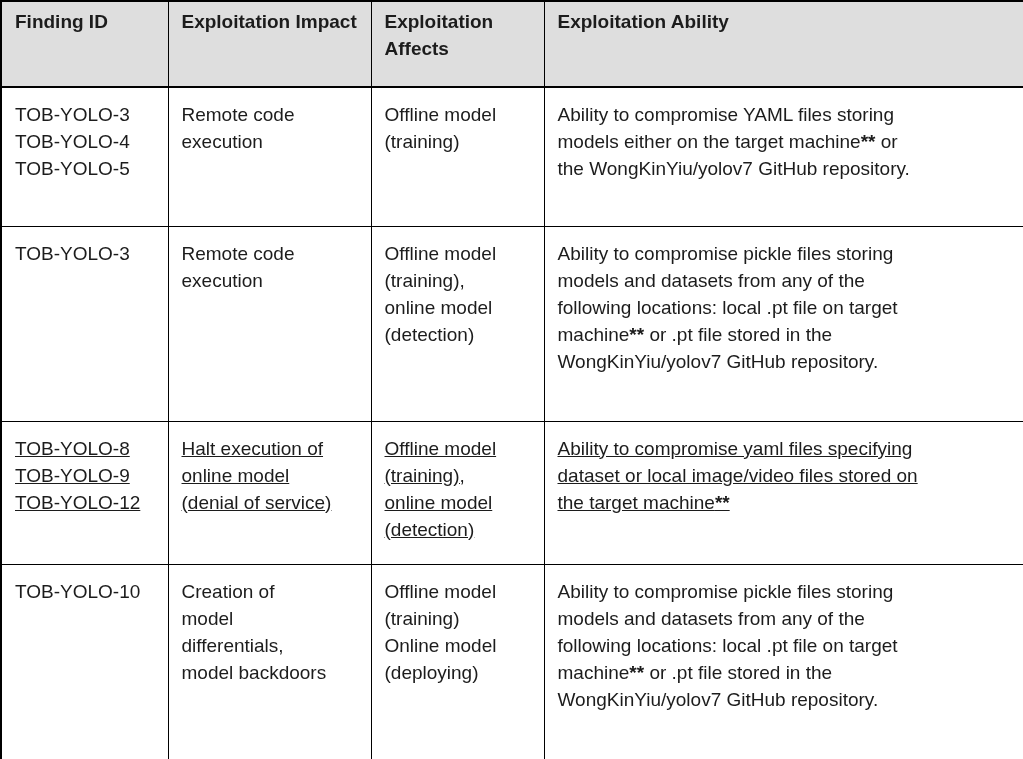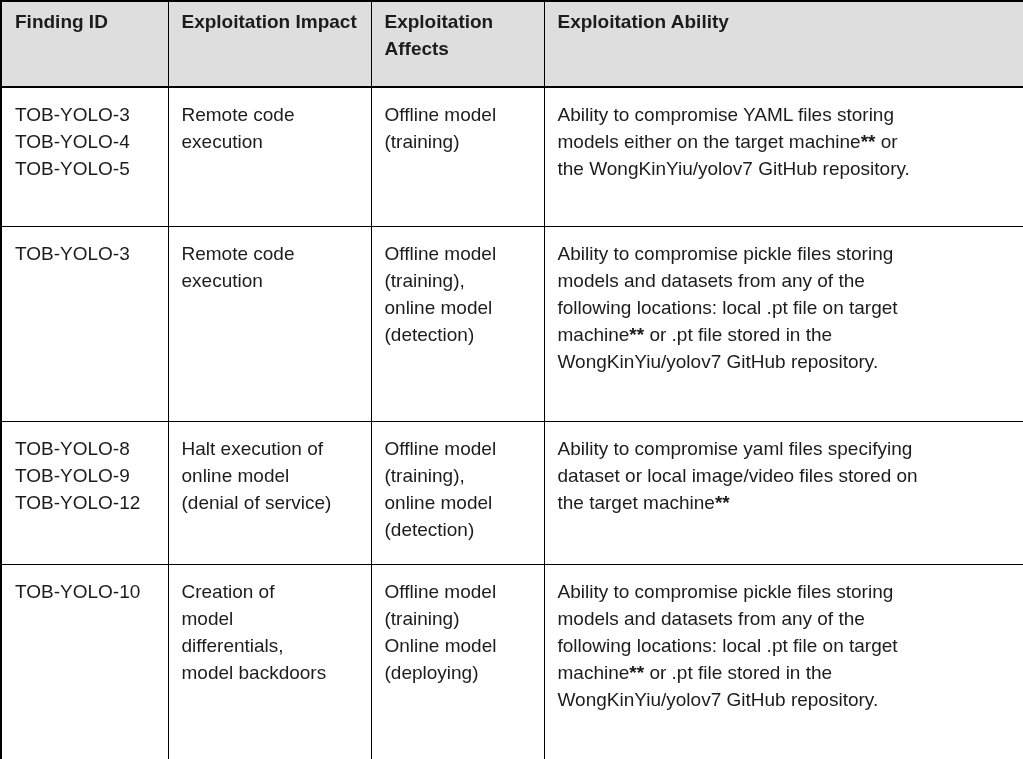--- a/index.html
+++ b/index.html
@@ -41,21 +41,21 @@
   th{
     background:var(--header-bg);
     font-weight:700;
     border-bottom-width:2.5px;
     padding-top:6px;
     margin-top:32px;
   }
   tr.row-header{height:86px;}
   tr.row-1{height:139px;margin-top:28px;}
   tr.row-2{height:195px;}
-  tr.row-3{height:143px;}
+  tr.row-3{height:143px;text-decoration:underline;}
   tr.row-4{height:196px;}
   td strong{font-weight:700;}
 </style>
 </head>
 <body>
 
 <table class="findings">
   <colgroup>
     <col class="c1">
       <col class="c2">

